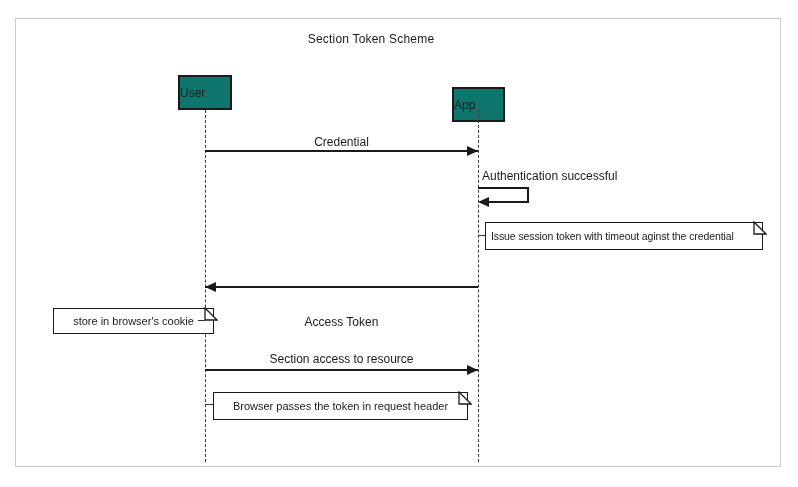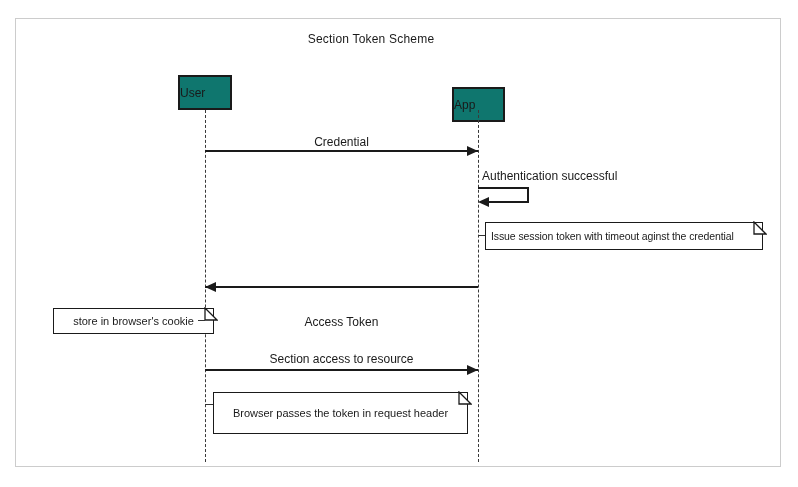--- a/index.html
+++ b/index.html
@@ -66,18 +66,18 @@
       <path d="M1 1 L13 13 L1 13 Z" fill="#ffffff" stroke="#1a1a1a" stroke-width="1.3"></path>
     </svg>
 </div>
 <div class="abs thin-line" style="left:198px;top:320px;width:7px;"></div>
 
 <div class="abs msg-label" style="left:205px;top:352px;width:273px;">Section access to resource</div>
 <div class="abs msg-line" style="left:205px;top:369px;width:273px;"></div>
 <div class="abs arr-r" style="left:467px;top:365px;"></div>
 
 <div class="abs thin-line" style="left:205px;top:404px;width:8px;"></div>
-<div class="abs note center" style="left:213px;top:392px;width:255px;height:42px;">
+<div class="abs note center" style="left:213px;top:392px;width:255px;height:28px;">
   <span>Browser passes the token in request header</span>
   <svg class="fold" width="14" height="14" viewBox="0 0 14 14">
       <path d="M1 1 L13 13 L1 13 Z" fill="#ffffff" stroke="#1a1a1a" stroke-width="1.3"></path>
     </svg>
 </div>
 
 </body></html>

